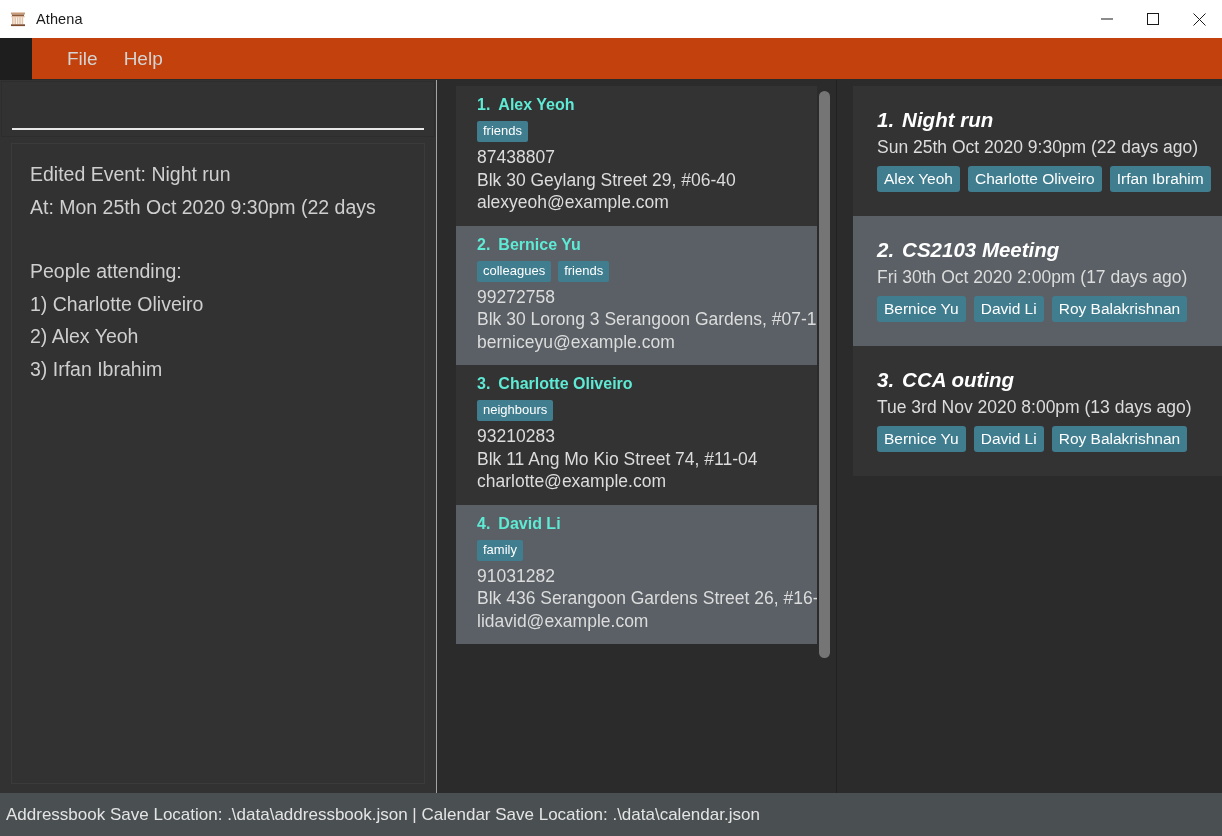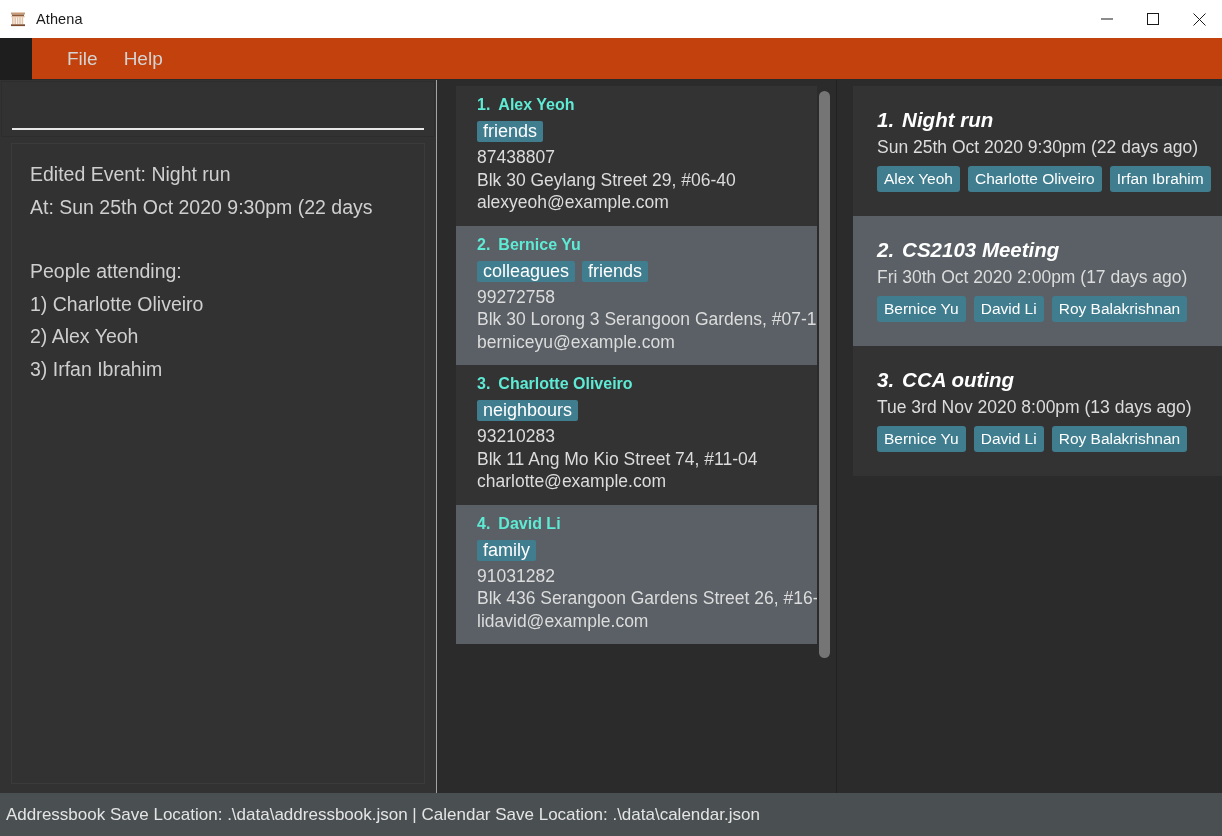--- a/index.html
+++ b/index.html
@@ -121,21 +121,21 @@
   .person-card.odd  { background: #333333; }
   .person-card.even { background: #5a6065; }
   .person-title {
     font-size: 16px; font-weight: bold; color: #5eead4;
     margin-bottom: 7px; white-space: nowrap;
   }
   .person-title .idx { margin-right: 8px; }
   .tag-row { display: flex; gap: 7px; margin-bottom: 4px; flex-wrap: wrap; }
   .tag {
     background: #3f7d8f; color: #ffffff;
-    font-size: 18px;
+    font-size: 13px;
     padding: 2px 6px 3px 6px;
     border-radius: 2px;
     line-height: 16px;
     white-space: nowrap;
   }
   .person-field {
     font-size: 17.5px; color: #dcdcdc;
     line-height: 22.5px;
     white-space: nowrap;
   }
@@ -248,21 +248,21 @@
 </div>
 
 <div id="main">
 
   <div id="left-col">
     <div id="command-box-wrap">
       <input id="command-input" type="text" autofocus="" style="">
     </div>
     <div id="result-panel">
         <div class="result-line">Edited Event: Night run</div>
-        <div class="result-line">At: Sun 25th Oct 2020 9:30pm (22 days</div>
+        <div class="result-line">At: Mon 25th Oct 2020 9:30pm (22 days</div>
         <div class="result-line blank"></div>
         <div class="result-line">People attending:</div>
         <div class="result-line">1) Charlotte Oliveiro</div>
         <div class="result-line">2) Alex Yeoh</div>
         <div class="result-line">3) Irfan Ibrahim</div>
       </div>
   </div>
 
   <div id="mid-col">
     <div id="person-list">

